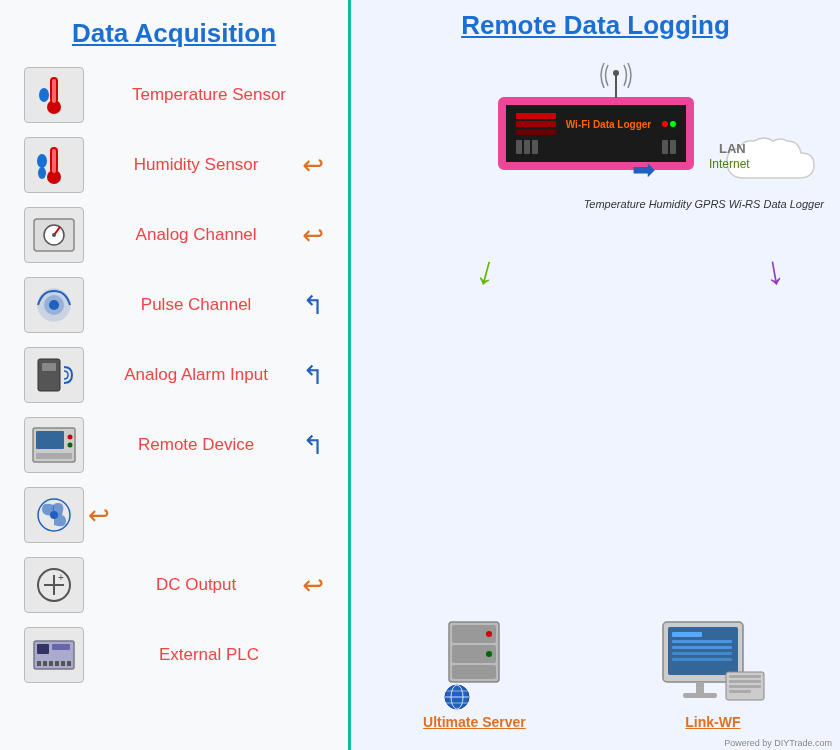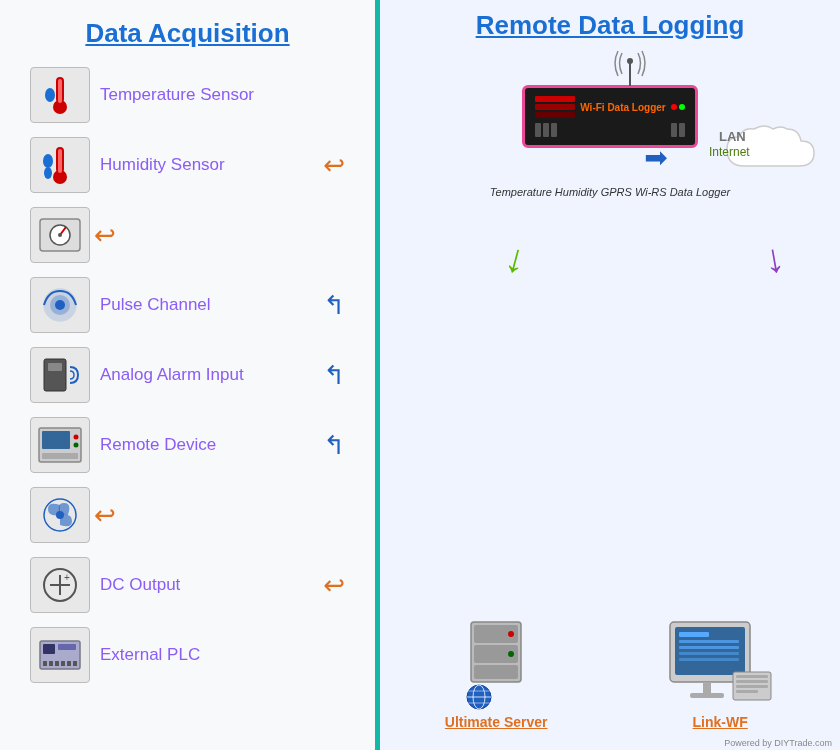--- a/index.html
+++ b/index.html
@@ -12,24 +12,24 @@
     }
     .main-container {
       width: 840px;
       height: 750px;
       background: white;
       display: flex;
       flex-direction: row;
     }
     
     .left-panel {
-      width: 380px;
+      width: 351px;
       background: #f8f9fa;
-      padding: 10px 14px;
-      border-right: 5px solid #14b8a6;
+      padding: 10px 8px;
+      border-right: 3px solid #14b8a6;
     }
     .left-title {
       text-align: center;
       font-size: 26px;
       font-weight: bold;
       color: #1a6fd4;
       text-decoration: underline;
       padding: 8px 0 14px 0;
     }
     .sensor-list {
@@ -49,23 +49,24 @@
       border-radius: 4px;
       background: #e8e8e8;
       display: flex;
       align-items: center;
       justify-content: center;
       flex-shrink: 0;
       overflow: hidden;
     }
     .sensor-label {
       font-size: 17px;
-      color: #8b5cf6;
+      color: #ef4444;
       margin-left: 10px;
       flex: 1;
+      text-align: center;
     }
     .arrow-orange {
       font-size: 26px;
       color: #e07020;
       margin-left: 4px;
     }
     .arrow-blue {
       font-size: 26px;
       color: #2060c0;
       margin-left: 4px;
@@ -81,20 +82,21 @@
       display: flex;
       flex-direction: column;
       align-items: center;
     }
     .right-title {
       font-size: 26px;
       font-weight: bold;
       color: #1a6fd4;
       text-decoration: underline;
       text-align: center;
+      margin-bottom: 12px;
     }
     .diagram-area {
       position: relative;
       width: 100%;
       flex: 1;
     }
     
     .footer {
       position: absolute;
       bottom: 2px;
@@ -144,20 +146,21 @@
       <li class="sensor-item">
         <div class="sensor-icon">
           <svg viewBox="0 0 48 44" class="icon">
 
             <rect x="4" y="6" width="40" height="32" rx="3" fill="#ddd" stroke="#888" stroke-width="1.5"></rect>
             <circle cx="24" cy="22" r="10" fill="white" stroke="#555" stroke-width="1.5"></circle>
             <line x1="24" y1="22" x2="30" y2="14" stroke="#c00" stroke-width="2"></line>
             <circle cx="24" cy="22" r="2" fill="#555"></circle>
           </svg>
         </div>
+        <span class="sensor-label">Analog Channel</span>
         <span class="arrow-orange">↩</span>
       </li>
 
       <li class="sensor-item">
         <div class="sensor-icon">
           <svg viewBox="0 0 48 44" class="icon">
 
             <circle cx="24" cy="22" r="16" fill="#2060c0" opacity="0.15" stroke="#2060c0" stroke-width="1.5"></circle>
             <circle cx="24" cy="22" r="10" fill="#2060c0" opacity="0.3"></circle>
             <circle cx="24" cy="22" r="5" fill="#2060c0"></circle>
@@ -258,21 +261,21 @@
         
         <svg width="60" height="50" style="margin-bottom:-10px; margin-left:40px;">
           <line x1="30" y1="45" x2="30" y2="20" stroke="#555" stroke-width="2"></line>
           <path d="M18,35 Q12,22 18,10" stroke="#888" stroke-width="1.5" fill="none"></path>
           <path d="M22,33 Q17,22 22,12" stroke="#888" stroke-width="1.5" fill="none"></path>
           <path d="M42,35 Q48,22 42,10" stroke="#888" stroke-width="1.5" fill="none"></path>
           <path d="M38,33 Q43,22 38,12" stroke="#888" stroke-width="1.5" fill="none"></path>
           <circle cx="30" cy="20" r="3" fill="#555"></circle>
         </svg>
         
-        <div style="background:#1a1a1a; border-radius:6px; padding:8px 10px; color:#ff6600; font-size:10px; font-weight:bold; width:176px; margin:0 auto; border:3px solid #ec4899;">
+        <div style="background:#1a1a1a; border-radius:6px; padding:8px 10px; color:#ff6600; font-size:10px; font-weight:bold; width:196px; margin:0 auto; border:8px solid #ec4899;">
           <div style="display:flex; justify-content:space-between; align-items:center;">
             <div style="font-size:9px; color:#aaa; text-align:left;">
               <div style="background:#c00; width:40px; height:6px; margin-bottom:2px; border-radius:1px;"></div>
               <div style="background:#900; width:40px; height:6px; margin-bottom:2px; border-radius:1px;"></div>
               <div style="background:#600; width:40px; height:6px; border-radius:1px;"></div>
             </div>
             <div style="font-size:10px; color:#ff6600; font-weight:bold;">Wi-Fi Data Logger</div>
             <div style="display:flex; gap:2px;">
               <div style="width:6px; height:6px; background:#f00; border-radius:50%;"></div>
               <div style="width:6px; height:6px; background:#0f0; border-radius:50%;"></div>
@@ -282,21 +285,21 @@
             <div style="width:6px; height:14px; background:#555; border-radius:1px;"></div>
             <div style="width:6px; height:14px; background:#555; border-radius:1px;"></div>
             <div style="width:6px; height:14px; background:#555; border-radius:1px;"></div>
             <div style="flex:1;"></div>
             <div style="width:6px; height:14px; background:#555; border-radius:1px;"></div>
             <div style="width:6px; height:14px; background:#555; border-radius:1px;"></div>
           </div>
         </div>
       </div>
 
-      <div style="position:absolute; top:145px; left:0; right:0; text-align:center; font-size:11px; color:#333; font-style:italic;">
+      <div style="position:absolute; top:145px; left:0; right:0; text-align:right; font-size:11px; color:#333; font-style:italic;">
         <span>Temperature Humidity GPRS Wi-RS Data Logger</span>
       </div>
 
       <div style="position:absolute; top:100px; left:58%; font-size:28px; color:#2060c0;">➡</div>
 
       <div style="position:absolute; top:70px; right:5px; width:130px;">
         <svg width="130" height="75" viewBox="0 0 130 75">
           <path d="M110,55 Q125,55 125,42 Q125,30 112,30 Q110,18 98,18 Q92,14 84,18 Q76,12 65,18 Q54,16 50,26 Q38,26 38,38 Q38,55 55,55 Z" fill="white" stroke="#ccc" stroke-width="1.5"></path>
         </svg>
         <div style="position:absolute; top:18px; left:30px; font-size:13px; color:#737373; font-weight:bold;">LAN</div>

